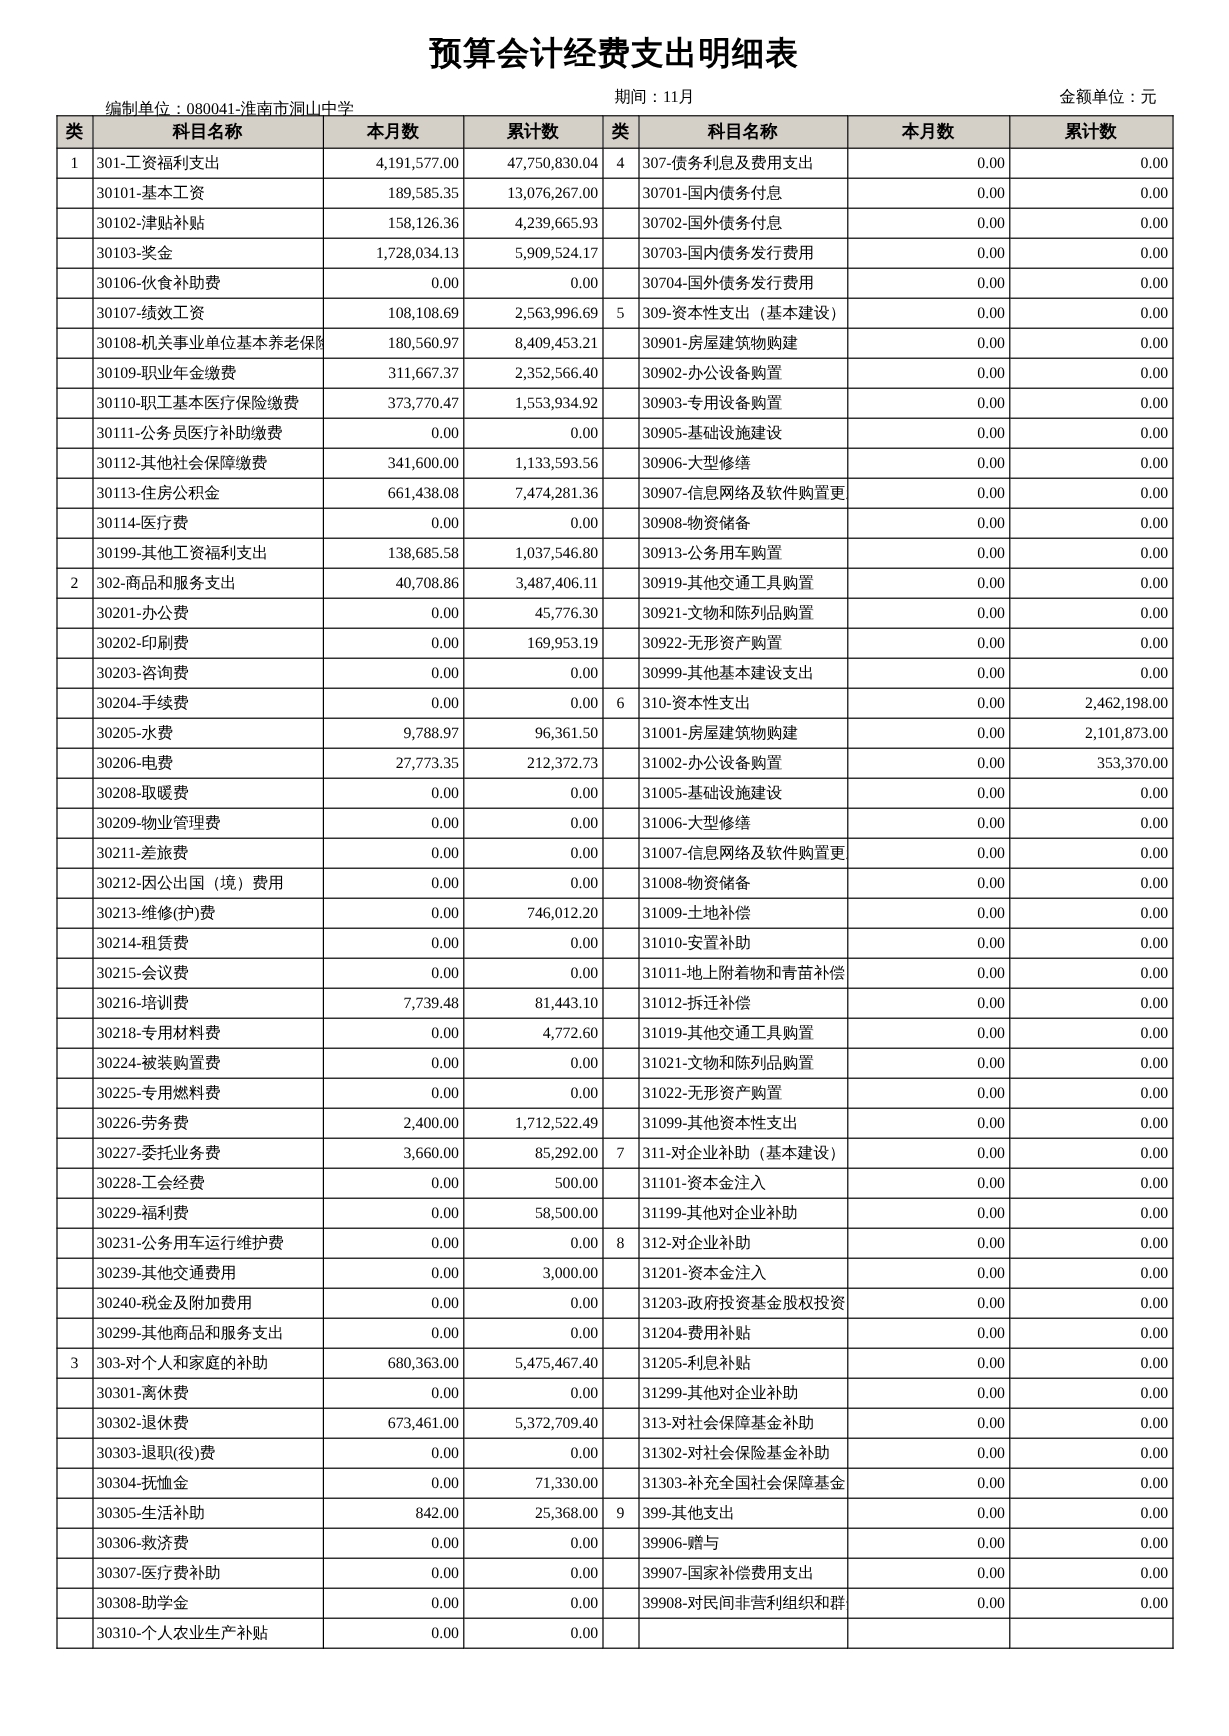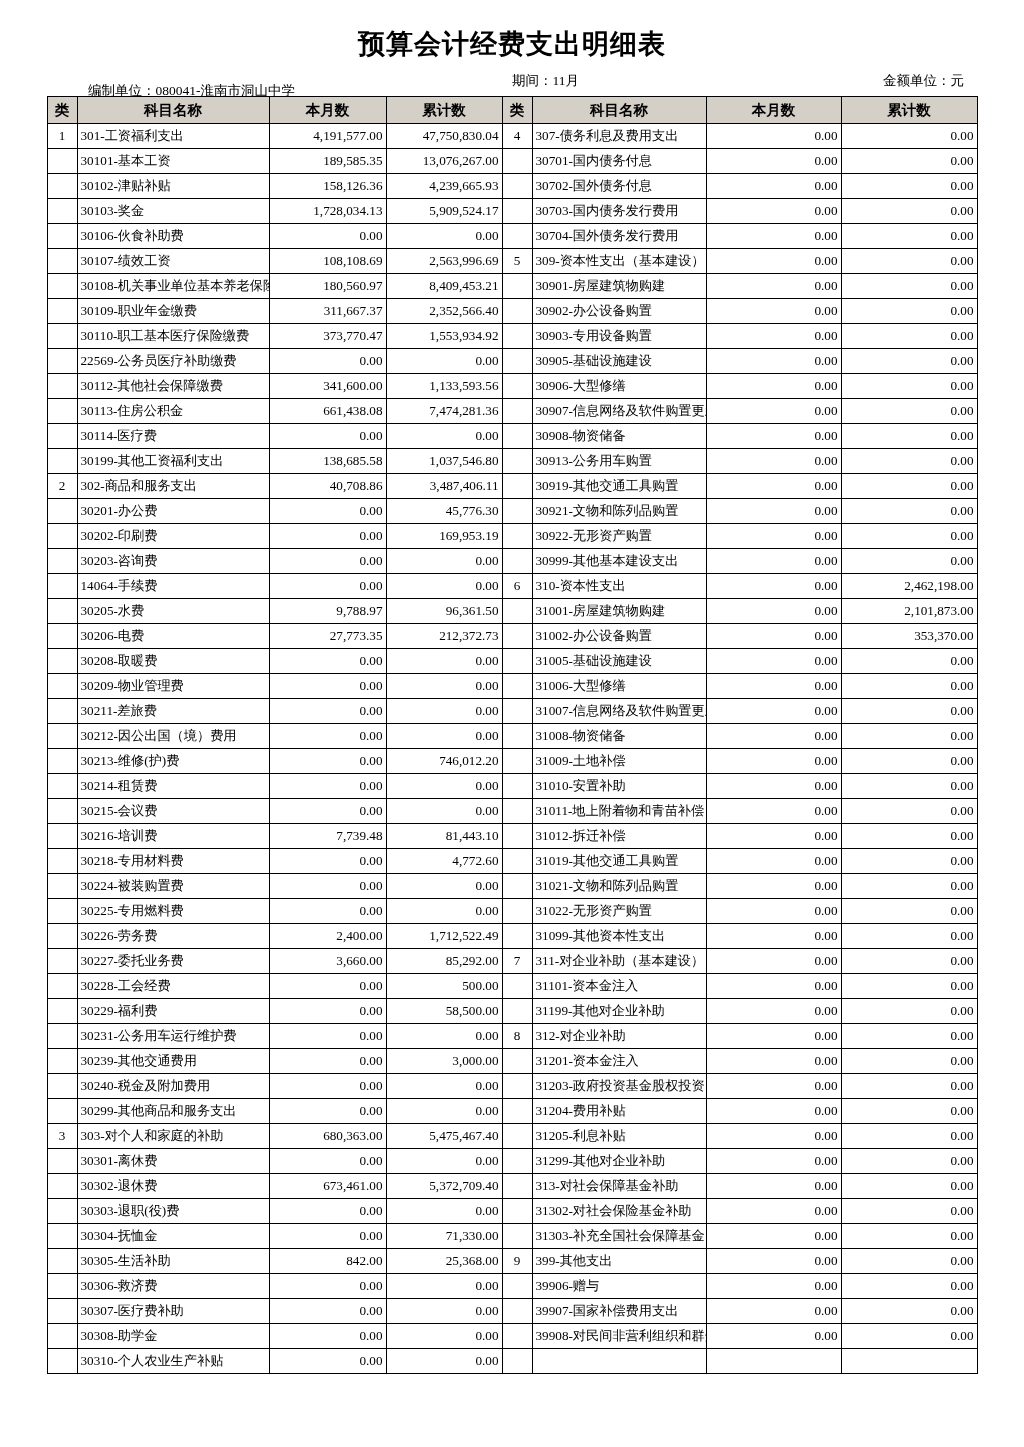--- a/index.html
+++ b/index.html
@@ -217,21 +217,21 @@
           <td class="name">30110-职工基本医疗保险缴费</td>
           <td class="num">373,770.47</td>
           <td class="num">1,553,934.92</td>
           <td class="cat"></td>
           <td class="name">30903-专用设备购置</td>
           <td class="num">0.00</td>
           <td class="num">0.00</td>
         </tr>
         <tr>
           <td class="cat"></td>
-          <td class="name">22569-公务员医疗补助缴费</td>
+          <td class="name">30111-公务员医疗补助缴费</td>
           <td class="num">0.00</td>
           <td class="num">0.00</td>
           <td class="cat"></td>
           <td class="name">30905-基础设施建设</td>
           <td class="num">0.00</td>
           <td class="num">0.00</td>
         </tr>
         <tr>
           <td class="cat"></td>
           <td class="name">30112-其他社会保障缴费</td>
@@ -307,21 +307,21 @@
           <td class="name">30203-咨询费</td>
           <td class="num">0.00</td>
           <td class="num">0.00</td>
           <td class="cat"></td>
           <td class="name">30999-其他基本建设支出</td>
           <td class="num">0.00</td>
           <td class="num">0.00</td>
         </tr>
         <tr>
           <td class="cat"></td>
-          <td class="name">14064-手续费</td>
+          <td class="name">30204-手续费</td>
           <td class="num">0.00</td>
           <td class="num">0.00</td>
           <td class="cat">6</td>
           <td class="name">310-资本性支出</td>
           <td class="num">0.00</td>
           <td class="num">2,462,198.00</td>
         </tr>
         <tr>
           <td class="cat"></td>
           <td class="name">30205-水费</td>

